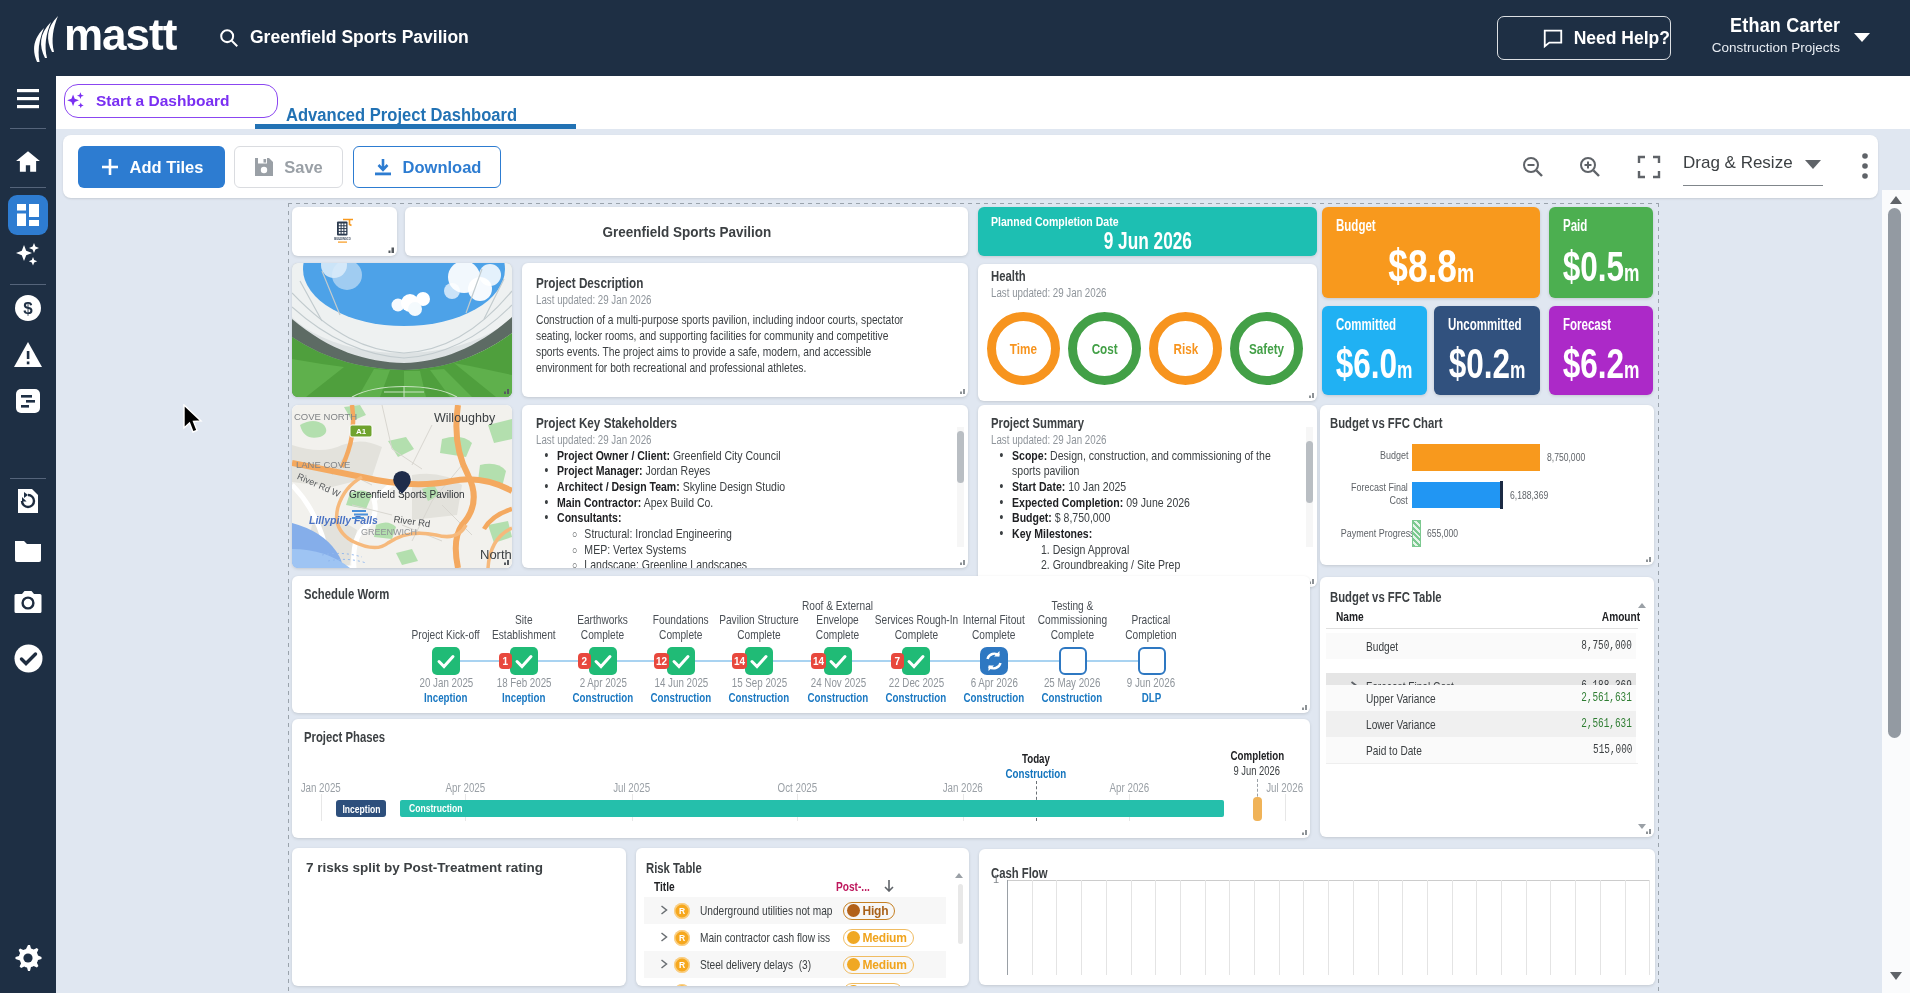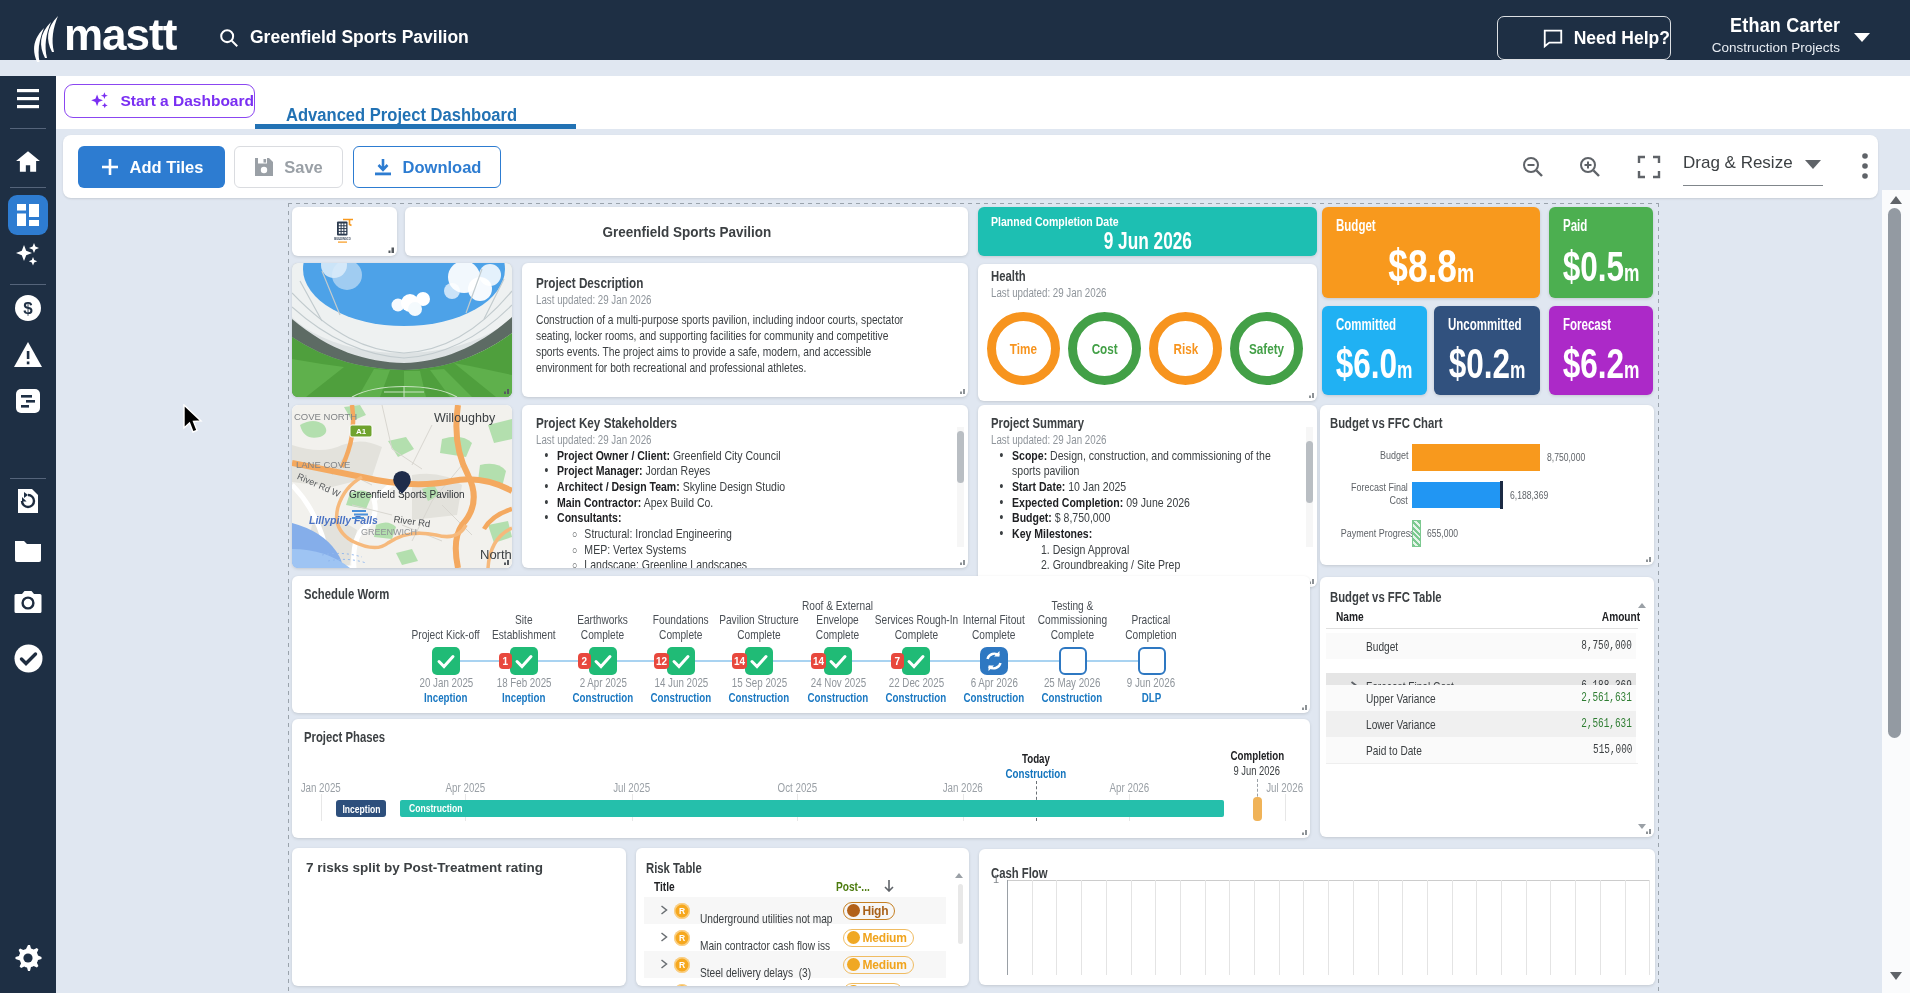--- a/index.html
+++ b/index.html
@@ -1,37 +1,37 @@
 <!DOCTYPE html>
 <html><head>
 <meta charset="utf-8">
 <style>
 * { margin:0; padding:0; box-sizing:border-box; }
 html,body { width:1910px; height:993px; overflow:hidden; font-family:"Liberation Sans",sans-serif; }
 #app { position:relative; width:1910px; height:993px; background:#e0e7f1; overflow:hidden; }
 .abs { position:absolute; }
 
-#topbar { position:absolute; left:0; top:0; width:1910px; height:60px; background:#1e2f44; }
+#topbar { position:absolute; left:0; top:0; width:1910px; height:76px; background:#1e2f44; }
 #logo { position:absolute; left:31px; top:14px; }
 #logotext { position:absolute; left:64px; top:10px; color:#fff; font-size:44px; font-weight:bold; letter-spacing:-1px; }
 #searchico { position:absolute; left:218px; top:27px; }
 #searchtxt { position:absolute; left:250px; top:27px; color:#fff; font-size:17.5px; font-weight:bold; }
 #helpbtn { position:absolute; left:1497px; top:16px; width:174px; height:44px; border:1px solid rgba(255,255,255,.85); border-radius:7px; color:#fff; font-size:17.5px; font-weight:bold; display:flex; align-items:center; justify-content:flex-end; gap:10px; }
 #user { position:absolute; right:70px; top:14px; text-align:right; color:#fff; }
 #user .n { font-size:20px; font-weight:bold; letter-spacing:.2px; }
 #user .s { font-size:13.5px; color:#e8edf3; margin-top:3px; }
 #ucaret { position:absolute; right:40px; top:33px; width:0; height:0; border-left:8px solid transparent; border-right:8px solid transparent; border-top:9px solid #fff; }
 
 #sidebar { position:absolute; left:0; top:76px; width:56px; height:917px; background:#1e2f44; }
 .sicon { position:absolute; left:0; width:56px; display:flex; justify-content:center; }
 .ssep { position:absolute; left:10px; width:36px; height:1px; background:#55647a; }
 #selTile { position:absolute; left:8px; top:119px; width:40px; height:40px; background:#2e7cd1; border-radius:9px; }
 
 #tabrow { position:absolute; left:56px; top:76px; width:1854px; height:53px; background:#fff; }
-#startbtn { position:absolute; left:8px; top:8px; width:191px; height:34px; border:1px solid #8b46f1; border-radius:9px; color:#7a2ff2; font-size:15.5px; font-weight:bold; display:flex; align-items:center; justify-content:flex-end; gap:9px; }
+#startbtn { position:absolute; left:8px; top:8px; width:214px; height:34px; border:1px solid #8b46f1; border-radius:14px; color:#7a2ff2; font-size:15.5px; font-weight:bold; display:flex; align-items:center; justify-content:flex-start; gap:9px; }
 #tabtitle { position:absolute; left:196px; top:0px; width:300px; height:50px; color:#2272b4; font-size:18px; font-weight:bold; display:flex; align-items:flex-end; justify-content:center; }
 #tabtitle span { transform:scaleX(.92); }
 #tabline { position:absolute; left:199px; top:48px; width:321px; height:5px; background:#2272b4; }
 
 #toolcard { position:absolute; left:63px; top:135px; width:1815px; height:63px; background:#fff; border-radius:8px; box-shadow:0 1px 2px rgba(60,64,67,.15); }
 .btn { position:absolute; top:11px; height:42px; border-radius:6px; font-size:16.5px; font-weight:bold; display:flex; align-items:center; justify-content:center; gap:10px; }
 #addtiles { left:15px; width:147px; background:#2d7cd1; color:#fff; }
 #savebtn { left:171px; width:109px; background:#fff; border:1px solid #dadce0; color:#9aa0a6; }
 #dlbtn { left:290px; width:148px; background:#fff; border:1px solid #2d7cd1; color:#2d7cd1; }
 .ticon { position:absolute; top:20px; }
@@ -74,21 +74,21 @@
 .blist .lo:before { content:"○"; position:absolute; left:46px; font-size:11px; top:1px; }
 .blist .ln { position:relative; padding-left:64px; }
 
 .ffcrow { position:absolute; left:6px; width:310px; height:26px; font-size:13px; color:#3c4043; display:flex; align-items:center; }
 .ffcrow .nm { padding-left:28px; }
 .ffcrow .val { position:absolute; right:4px; font-family:"Liberation Mono",monospace; font-size:12px; letter-spacing:0; }
 .riskrow { position:absolute; left:8px; width:302px; height:27px; font-size:13px; color:#3c4043; }
 .pill { position:absolute; left:199px; top:4.5px; height:18px; border-radius:9px; border:1px solid; display:flex; align-items:center; font-size:12px; font-weight:bold; padding:0 6px 0 2.5px; gap:3px; letter-spacing:-.2px; }
 .pill .dot { width:13px; height:13px; border-radius:50%; }
 .coin { position:absolute; left:30px; top:6px; width:16px; height:16px; border-radius:50%; background:#f6a81f; color:#fff; font-size:8.5px; font-weight:bold; display:flex; align-items:center; justify-content:center; box-shadow:inset 0 0 0 1.5px rgba(255,255,255,.45); }
-.rt { position:absolute; left:56px; top:6px; color:#3c4043; width:137px; overflow:hidden; white-space:nowrap;margin-top:8px; }
+.rt { position:absolute; left:56px; top:6px; color:#3c4043; width:137px; overflow:hidden; white-space:nowrap; }
 .rchev { position:absolute; left:16px; top:8px; }
 .phm { position:absolute; top:62px; width:80px; text-align:center; font-size:12.5px; color:#9aa0a6; }
 .phgrid { position:absolute; top:75px; width:1px; height:27px; background:#e7e7e7; }
 </style>
 </head>
 <body>
 <div id="app">
 
 <div id="topbar">
   <svg id="logo" width="30" height="48" viewBox="0 0 30 48">
@@ -733,21 +733,21 @@
         </svg>
 </div>
 
 <div class="tile" style="left:292px;top:848px;width:334px;height:138px;padding:12px 14px">
   <div class="ttitle" style="white-space:nowrap;font-size:13.5px"><span class="cx" style="transform:scaleX(1)">7 risks split by Post-Treatment rating</span></div>
 </div>
 
 <div class="tile" style="left:636px;top:848px;width:333px;height:138px;padding:12px 10px">
   <div class="ttitle"><span class="cx">Risk Table</span></div>
   <div class="abs" style="left:18px;top:31px;font-size:13px;font-weight:bold;color:#202124"><span class="cx">Title</span></div>
-  <div class="abs" style="left:200px;top:31px;font-size:13px;font-weight:bold;color:#4d7c0f"><span class="cx">Post-...</span></div>
+  <div class="abs" style="left:200px;top:31px;font-size:13px;font-weight:bold;color:#be185d"><span class="cx">Post-...</span></div>
   <svg class="abs" style="left:247px;top:31px" width="12" height="13" viewBox="0 0 12 13">
           <path d="M6 1 v10 M2 8 l4 4 4-4" fill="none" stroke="#5f6368" stroke-width="1.6"></path>
         </svg>
   <div class="riskrow" style="top:49px;background:#f7f7f7">
     <svg class="rchev" width="8" height="10" viewBox="0 0 8 10">
             <path d="M1.5 1 L6.5 5 L1.5 9" fill="none" stroke="#6a6f73" stroke-width="1.5"></path>
           </svg>
     <div class="coin">R</div>
           <span class="rt"><span class="cx">Underground utilities not map</span></span>
     <div class="pill" style="border-color:#c58023;color:#a9621a"><span class="dot" style="background:#b26119"></span>High</div>

